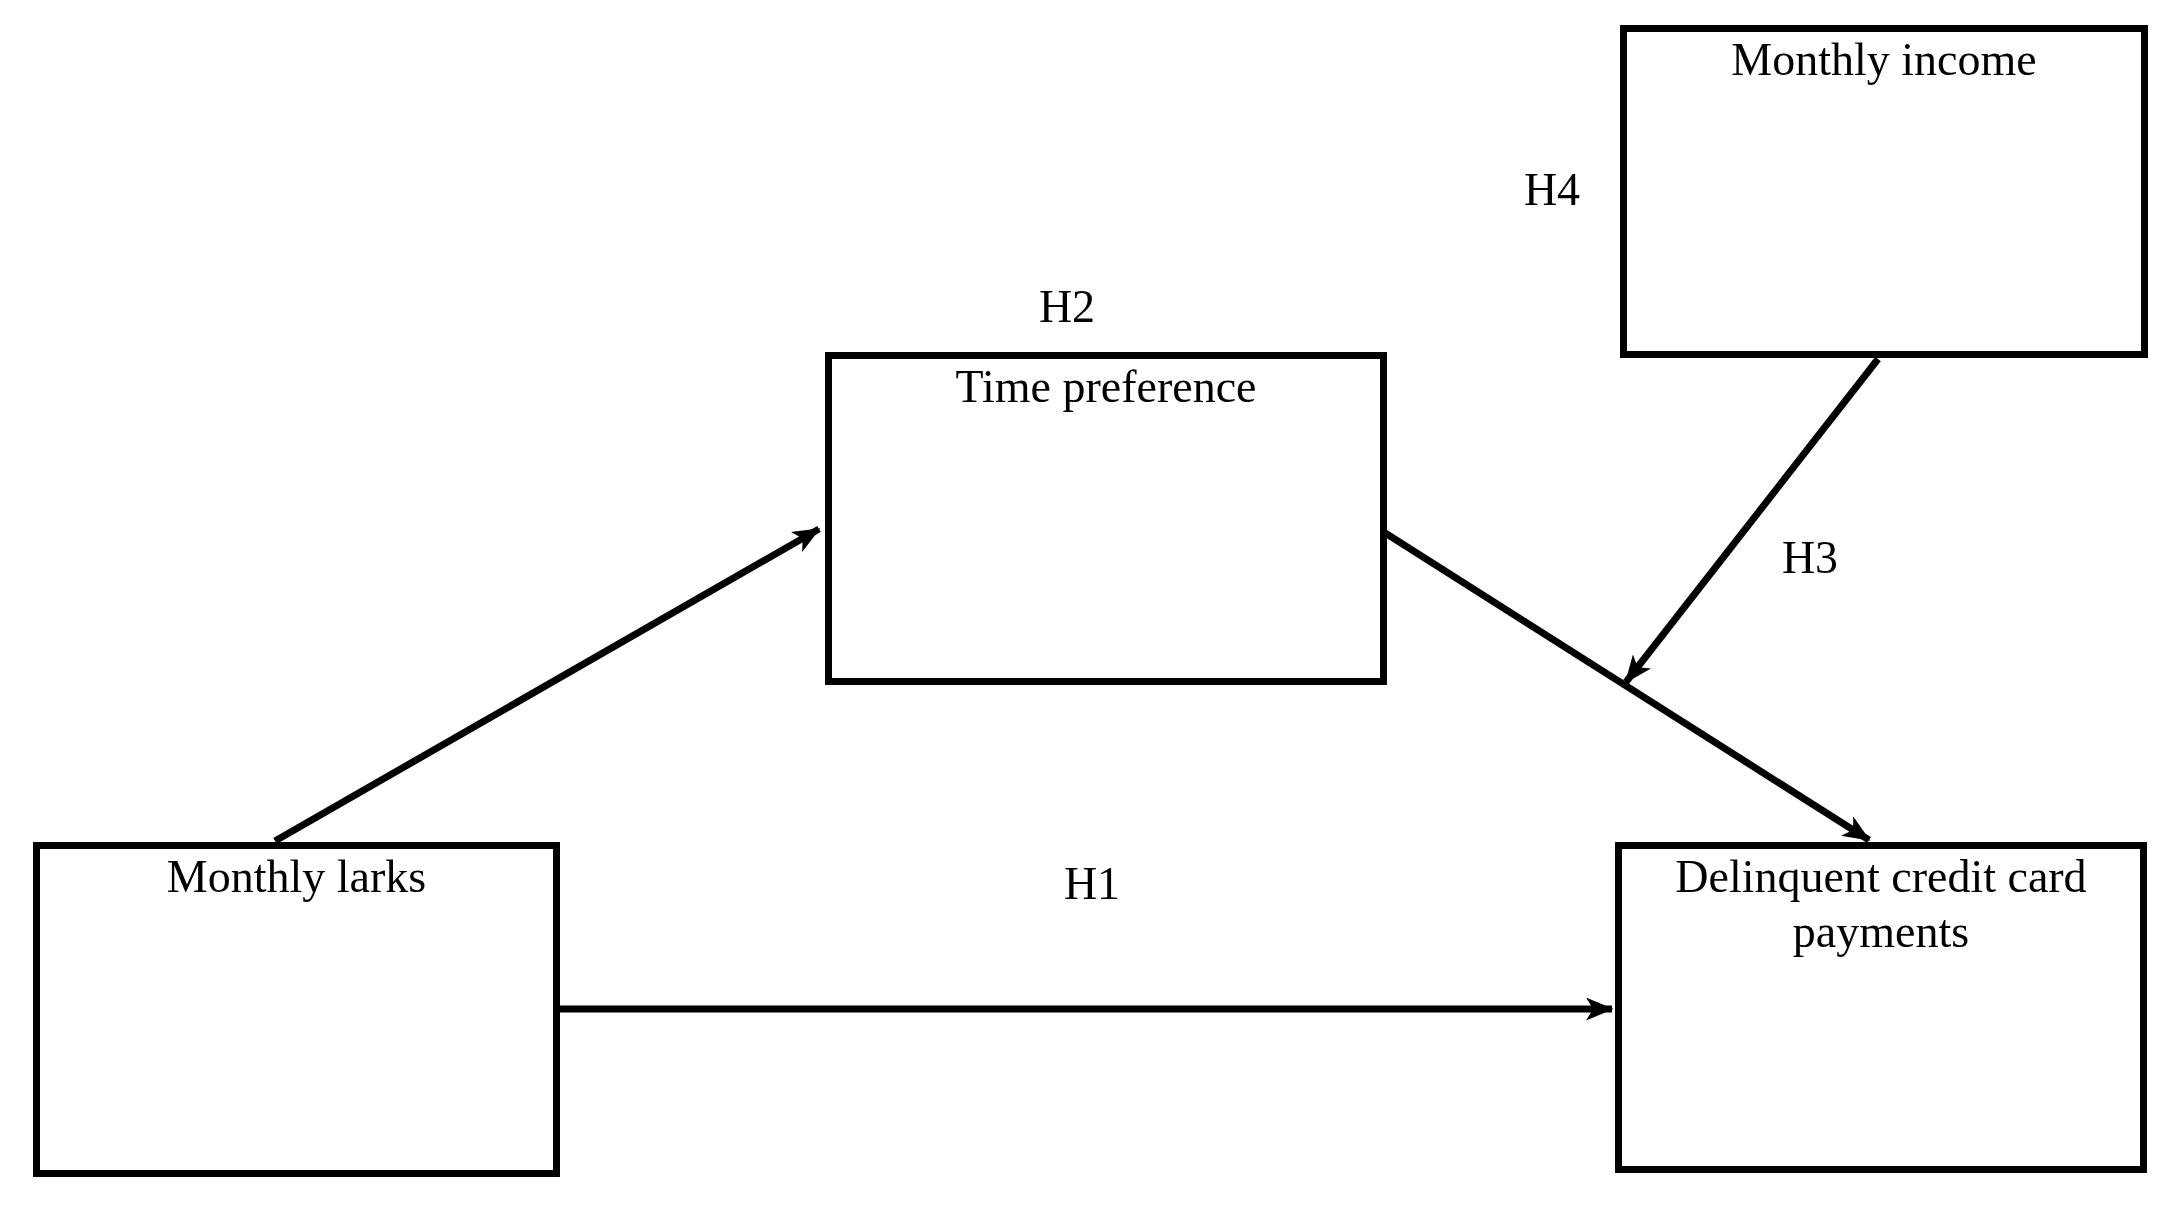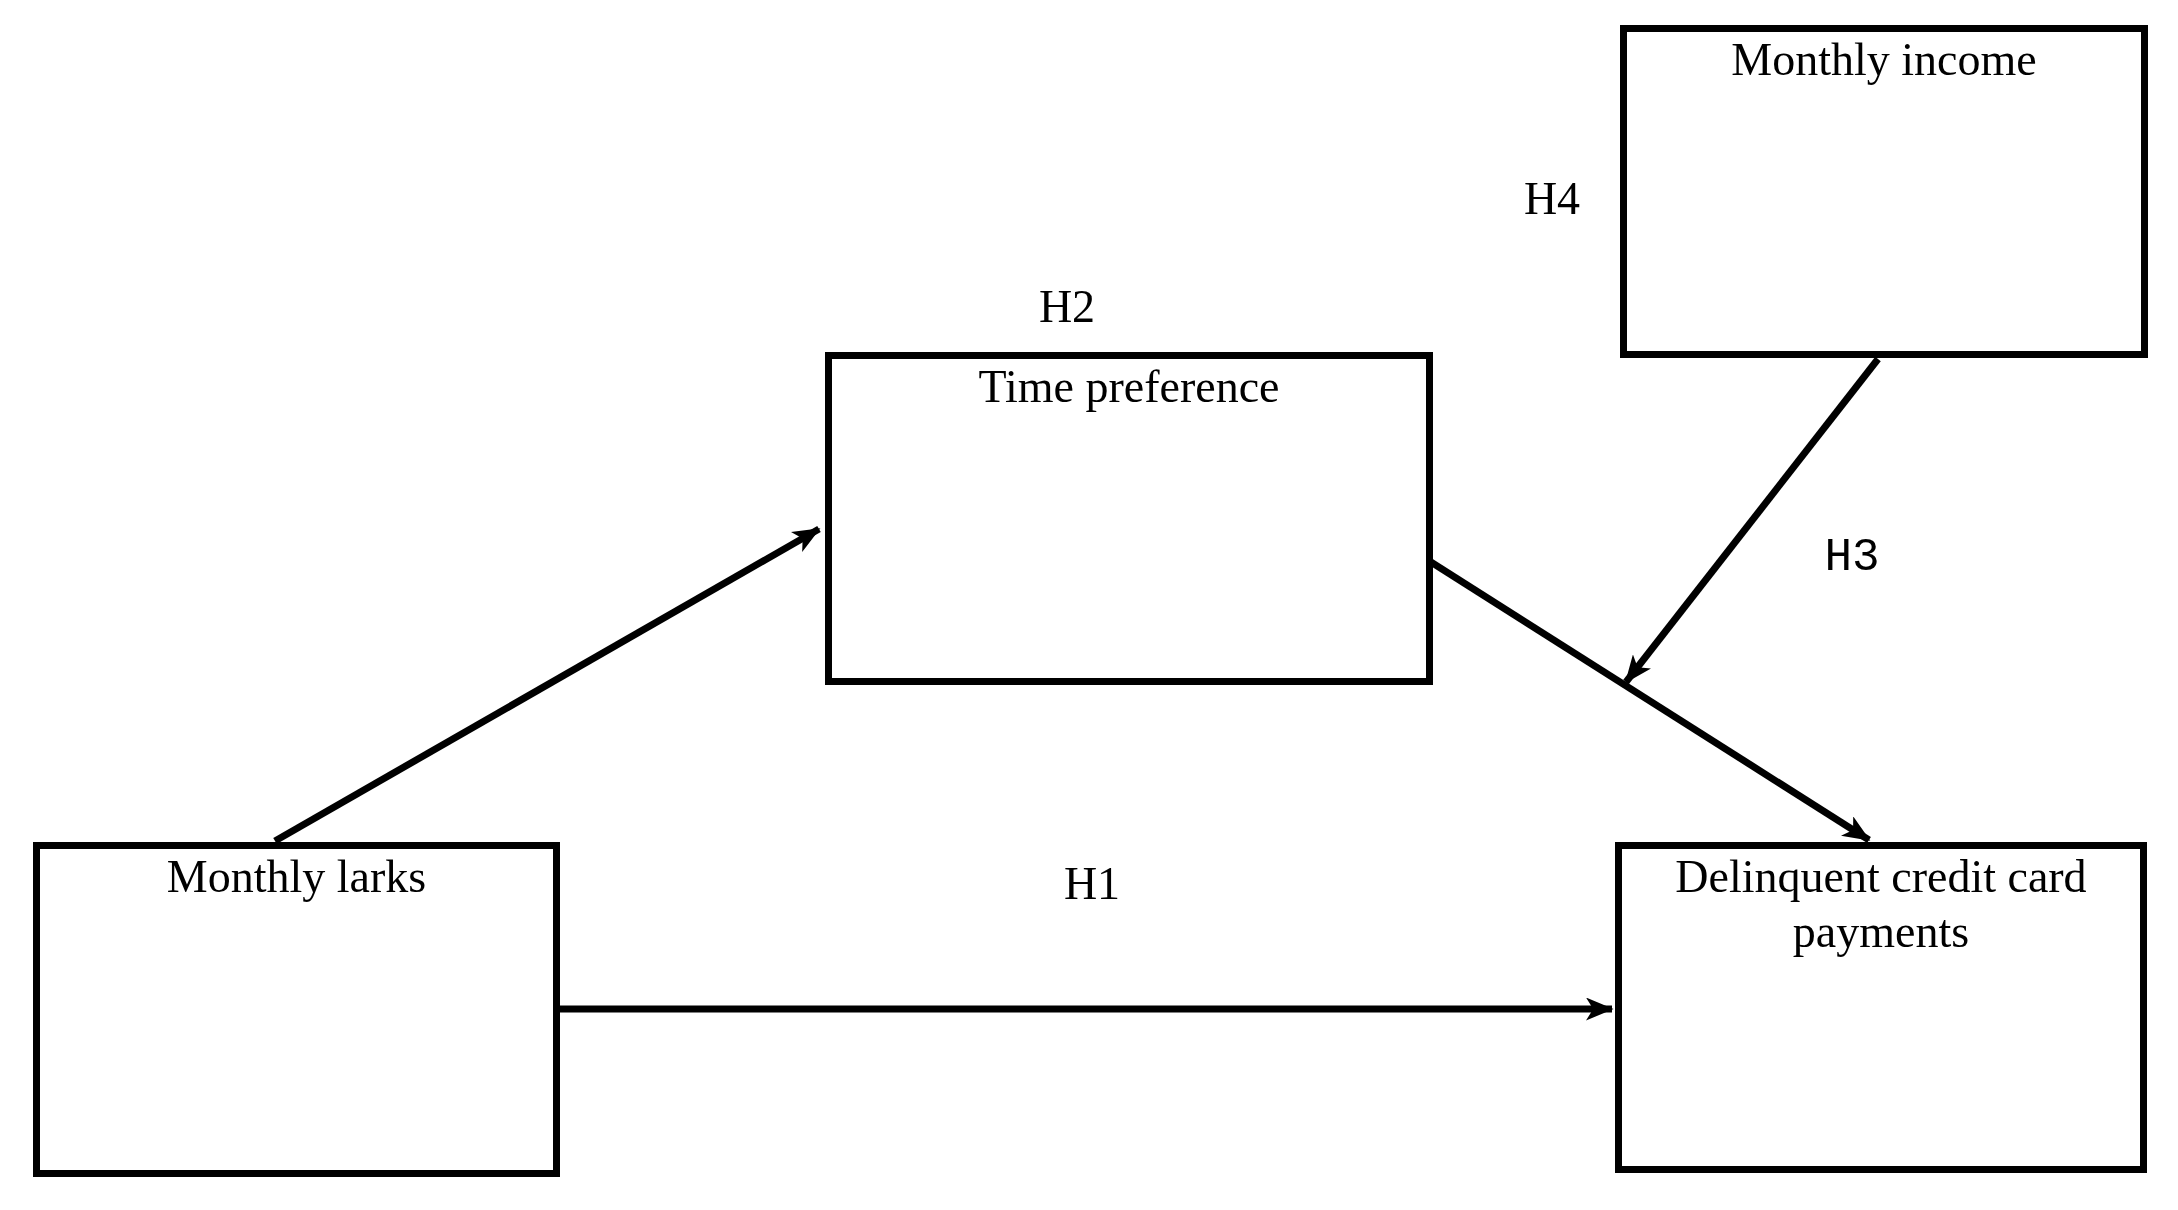--- a/index.html
+++ b/index.html
@@ -19,34 +19,34 @@
     border: 7px solid var(--ink);
     background: var(--bg);
     display: flex;
     justify-content: center;
     text-align: center;
     font-size: 46px;
     line-height: 1.2;
     padding: 0 10px;
   }
   .node-morning-larks    { left: 33px;   top: 842px; width: 527px; height: 335px; }
-  .node-time-preference  { left: 825px;  top: 352px; width: 608px; height: 333px; }
+  .node-time-preference  { left: 825px;  top: 352px; width: 562px; height: 333px; }
   .node-monthly-income   { left: 1620px; top: 25px;  width: 528px; height: 333px; }
   .node-delinquent       { left: 1615px; top: 842px; width: 532px; height: 331px; }
   .hlabel {
     position: absolute;
     font-size: 46px;
     line-height: 1;
     transform: translate(-50%, -50%);
     white-space: nowrap;
   }
   .hlabel-h1 { left: 1092px; top: 884px; }
   .hlabel-h2 { left: 1067px; top: 307px; }
-  .hlabel-h3 { left: 1852px; top: 558px; font-family: Liberation Mono, monospace; }
-  .hlabel-h4 { left: 1552px; top: 199px; }
+  .hlabel-h3 { left: 1810px; top: 558px; }
+  .hlabel-h4 { left: 1552px; top: 190px; }
 </style>
 </head>
 <body>
 
 <div class="canvas">
 
   <svg class="arrow-layer" viewBox="0 0 2178 1210" xmlns="http://www.w3.org/2000/svg">
     <defs>
       <marker id="ah" viewBox="0 0 12 10" refX="11.3" refY="5" markerUnits="userSpaceOnUse" markerWidth="28" markerHeight="23" orient="auto">
         <path d="M 0 0 L 12 5 L 0 10 L 3.1 5 Z" fill="currentColor"></path>

